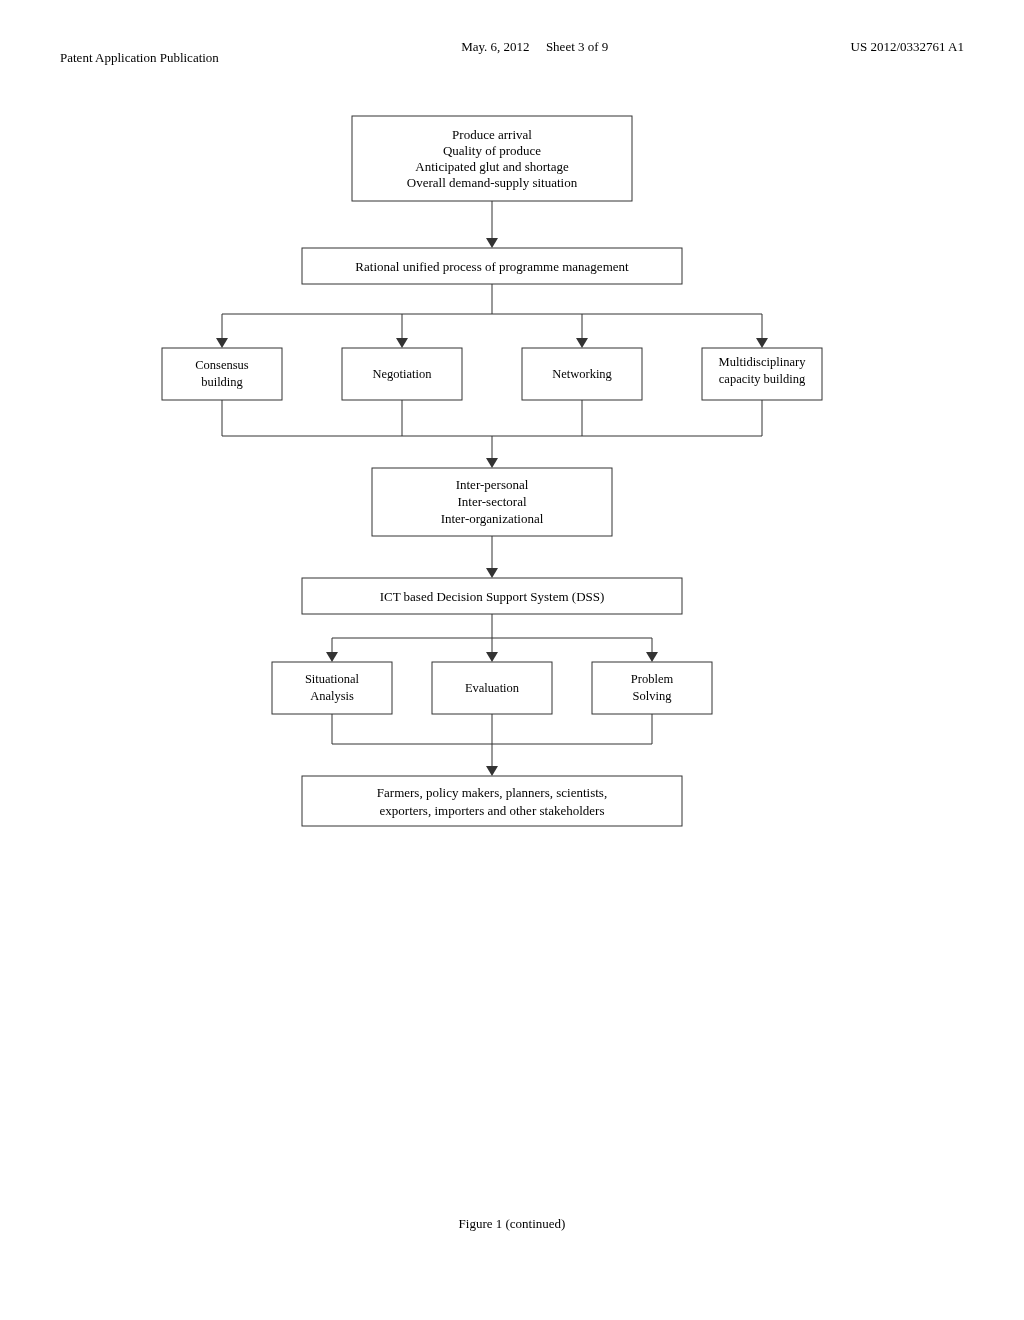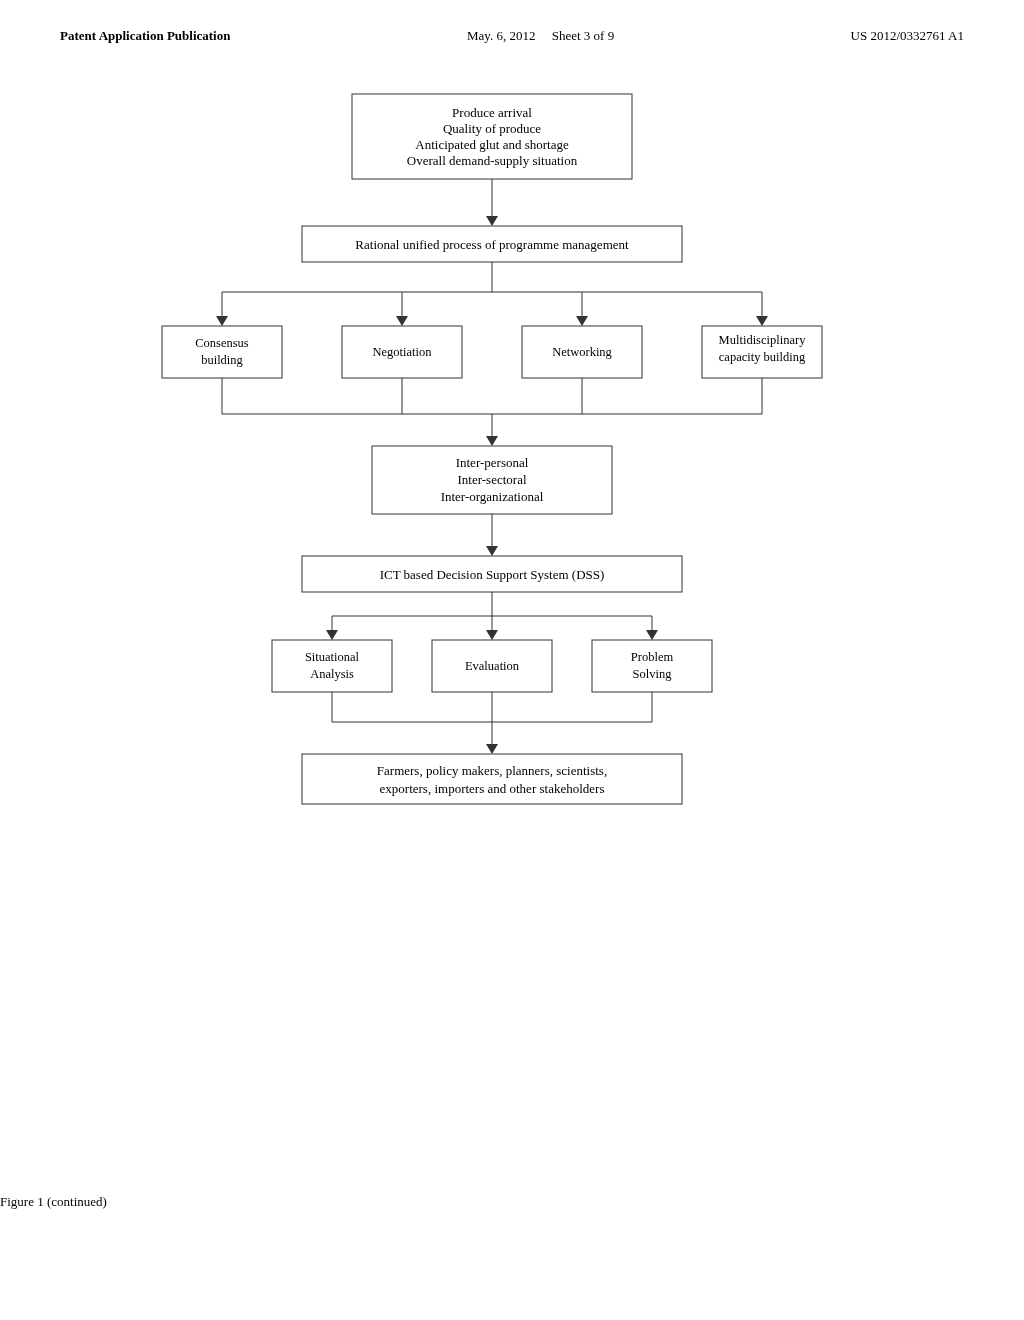--- a/index.html
+++ b/index.html
@@ -12,26 +12,27 @@
     }
 
     
     .page-header {
       display: flex;
       justify-content: space-between;
       align-items: center;
       padding: 28px 60px 10px 60px;
       font-size: 13px;
     }
-    .header-left { font-weight: bold; }
+    .header-left { font-weight: normal; margin-top: 22px; }
     .header-center { }
     .header-right { }
 
     
     .figure-caption {
+      text-align: center;
       font-size: 13px;
       margin-top: 40px;
       padding-bottom: 30px;
     }
 
     
     .svg-diagram {
       display: block;
       margin: 0 auto;
     }

